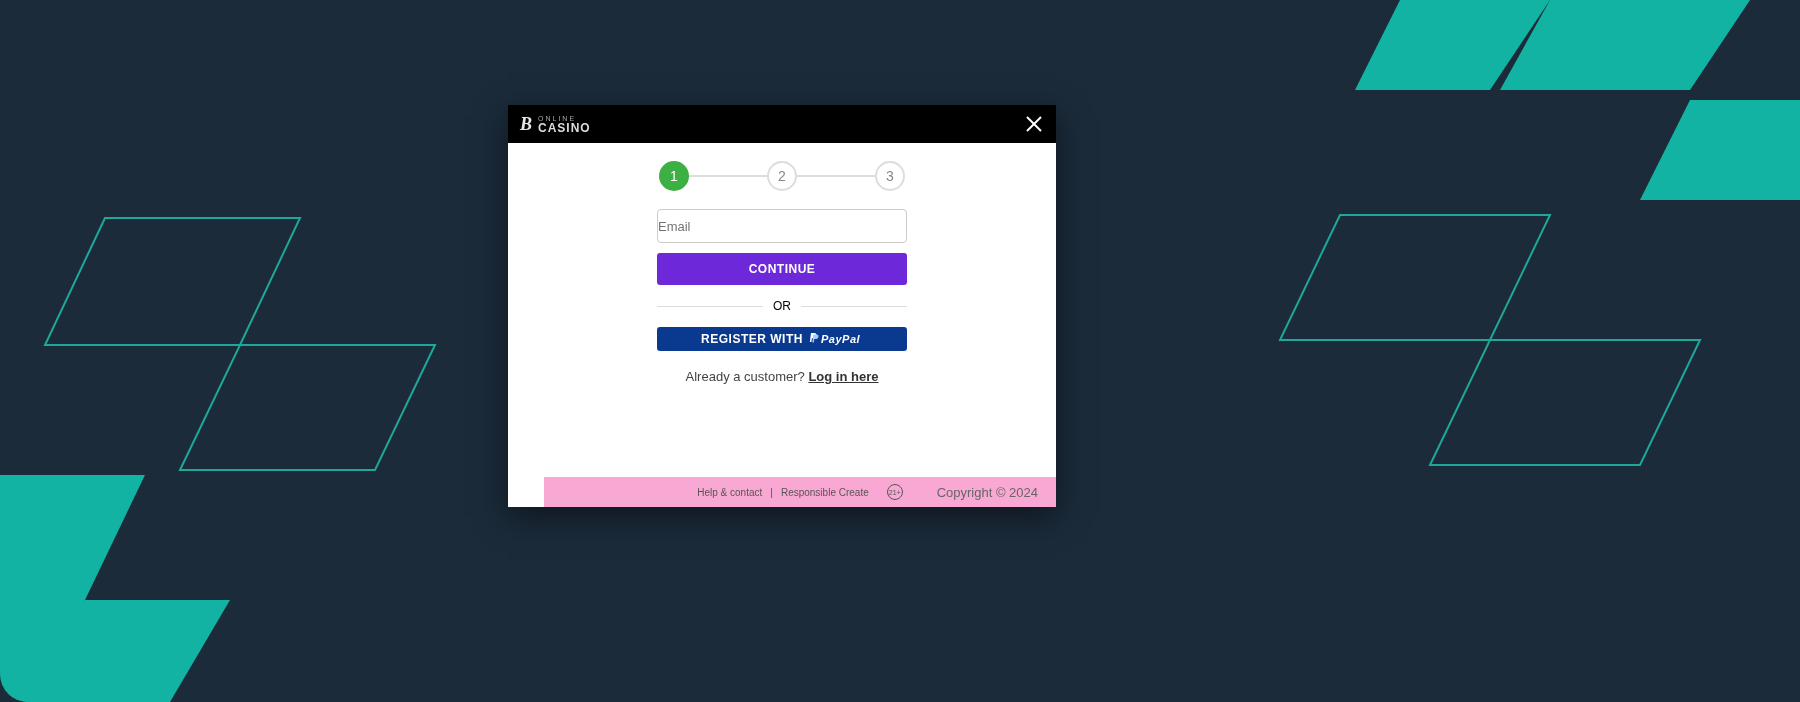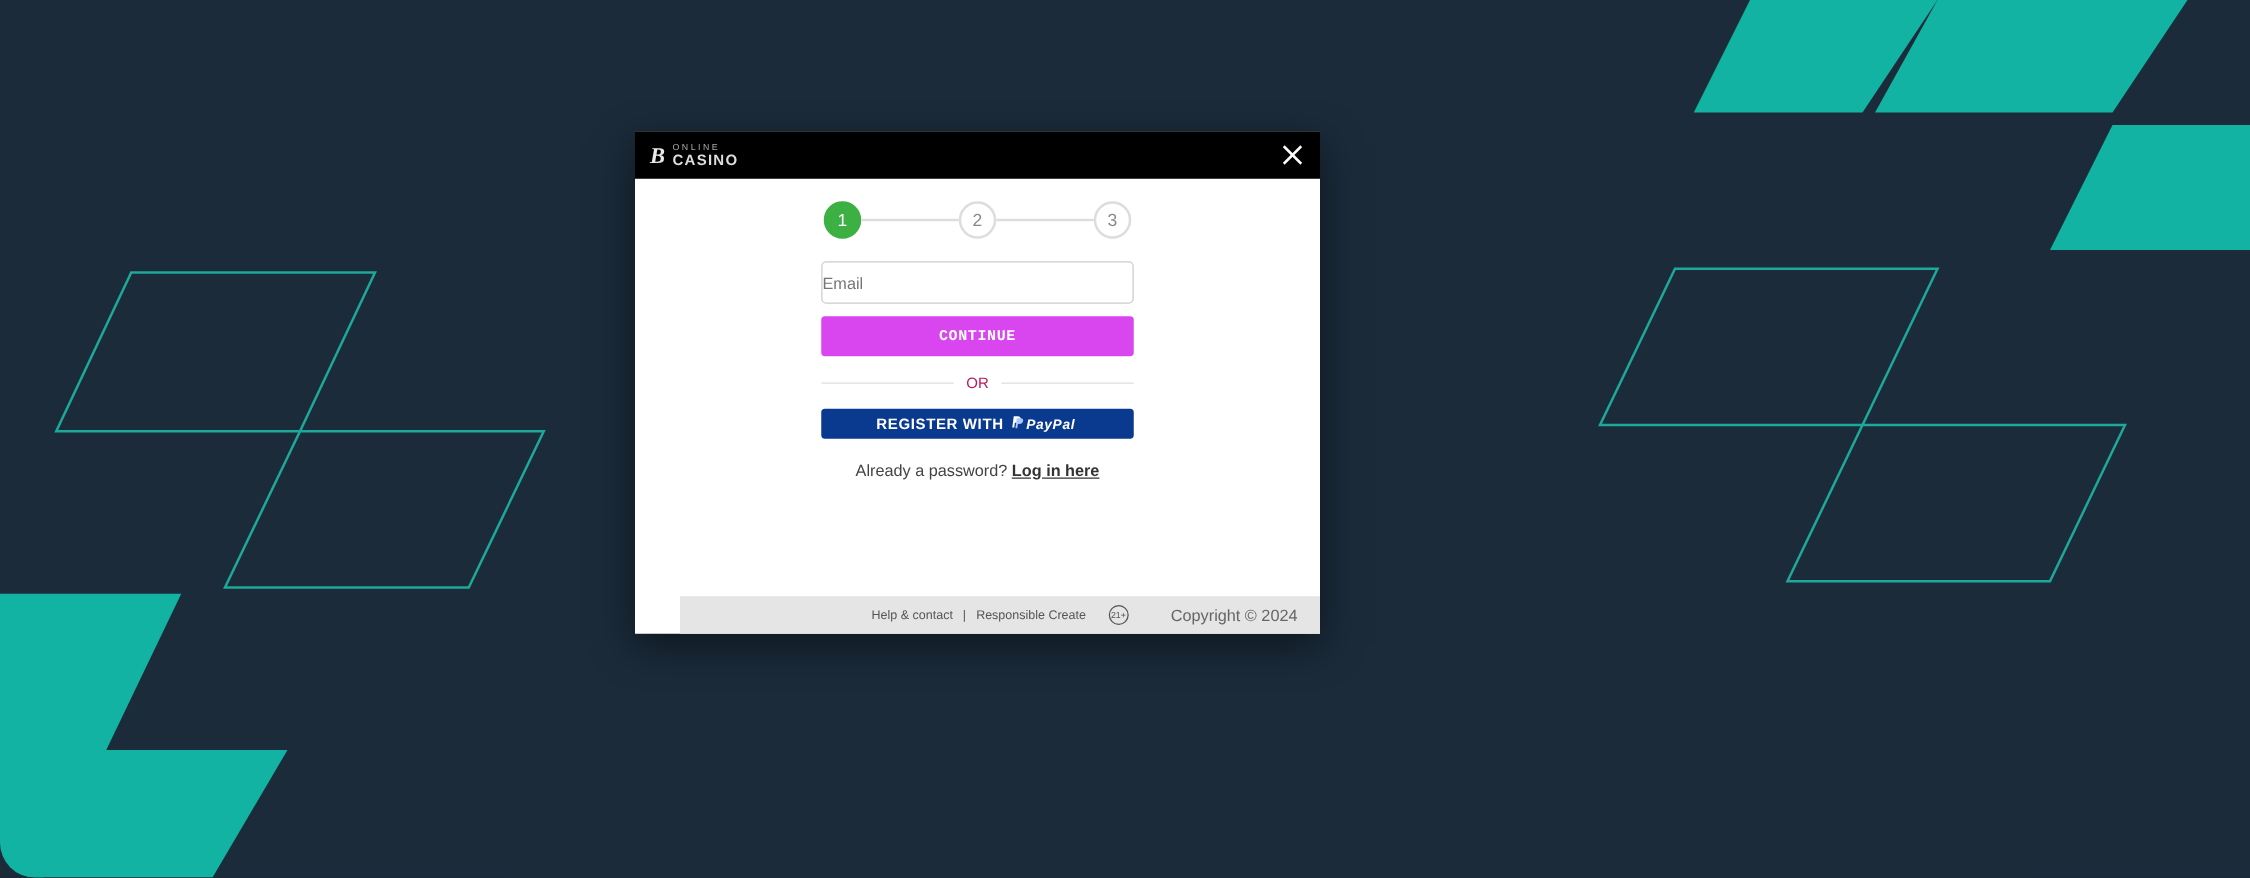--- a/index.html
+++ b/index.html
@@ -142,38 +142,37 @@
   border-radius: 3px;
   display: flex;
   align-items: center;
   justify-content: center;
   font-size: 12px;
   font-weight: bold;
   letter-spacing: 0.5px;
   cursor: pointer;
 }
 .btn-continue {
-  background: #d946ef;
+  background: #6d28d9;
   color: #fff;
-  font-family: Liberation Mono, monospace;
 }
 .or-row {
   display: flex;
   align-items: center;
   gap: 10px;
   margin: 4px 0;
 }
 .or-line {
   flex: 1;
   height: 1px;
   background: #ddd;
 }
 .or-text {
   font-size: 12px;
-  color: #be185d;
+  color: #000000;
 }
 .btn-paypal {
   background: #0a3a8f;
   color: #fff;
   height: 24px;
   gap: 6px;
 }
 .paypal-logo {
   display: flex;
   align-items: flex-start;
@@ -188,21 +187,21 @@
   font-weight: bold;
   text-decoration: underline;
   cursor: pointer;
 }
 .modal-footer {
   position: absolute;
   bottom: 0;
   left: 0;
   right: 0;
   height: 30px;
-  background: #e5e5e5;
+  background: #f9a8d4;
   display: flex;
   align-items: center;
   justify-content: center;
   font-size: 10px;
   color: #555;
   margin-left: 36px;
 }
 .footer-links {
   display: flex;
   align-items: center;
@@ -289,21 +288,21 @@
           <svg width="54" height="16" viewBox="0 0 54 16">
             <path d="M2 2h3.2c1.8 0 2.6 1 2.3 2.6-.3 1.7-1.6 2.6-3.4 2.6H2.9L2.4 11H.8L2 2z" fill="#fff"></path>
             <path d="M4.5 3.5h3c1.6 0 2.3.9 2 2.3-.3 1.5-1.4 2.3-3.1 2.3H5.3l-.5 3.4H3.3L4.5 3.5z" fill="#a8c8ff"></path>
             <text x="12" y="12" font-size="11" font-weight="bold" font-style="italic" fill="#fff" font-family="Arial">PayPal</text>
           </svg>
         </span>
       </div>
     </div>
 
     <div class="already">
-      <span>Already a password? </span><a>Log in here</a>
+      <span>Already a customer? </span><a>Log in here</a>
     </div>
   </div>
 
   <div class="modal-footer">
     <div class="footer-links">
       <a>Help &amp; contact</a>
       <span>|</span>
       <a>Responsible Create</a>
       <span class="age-badge">21+</span>
     </div>

